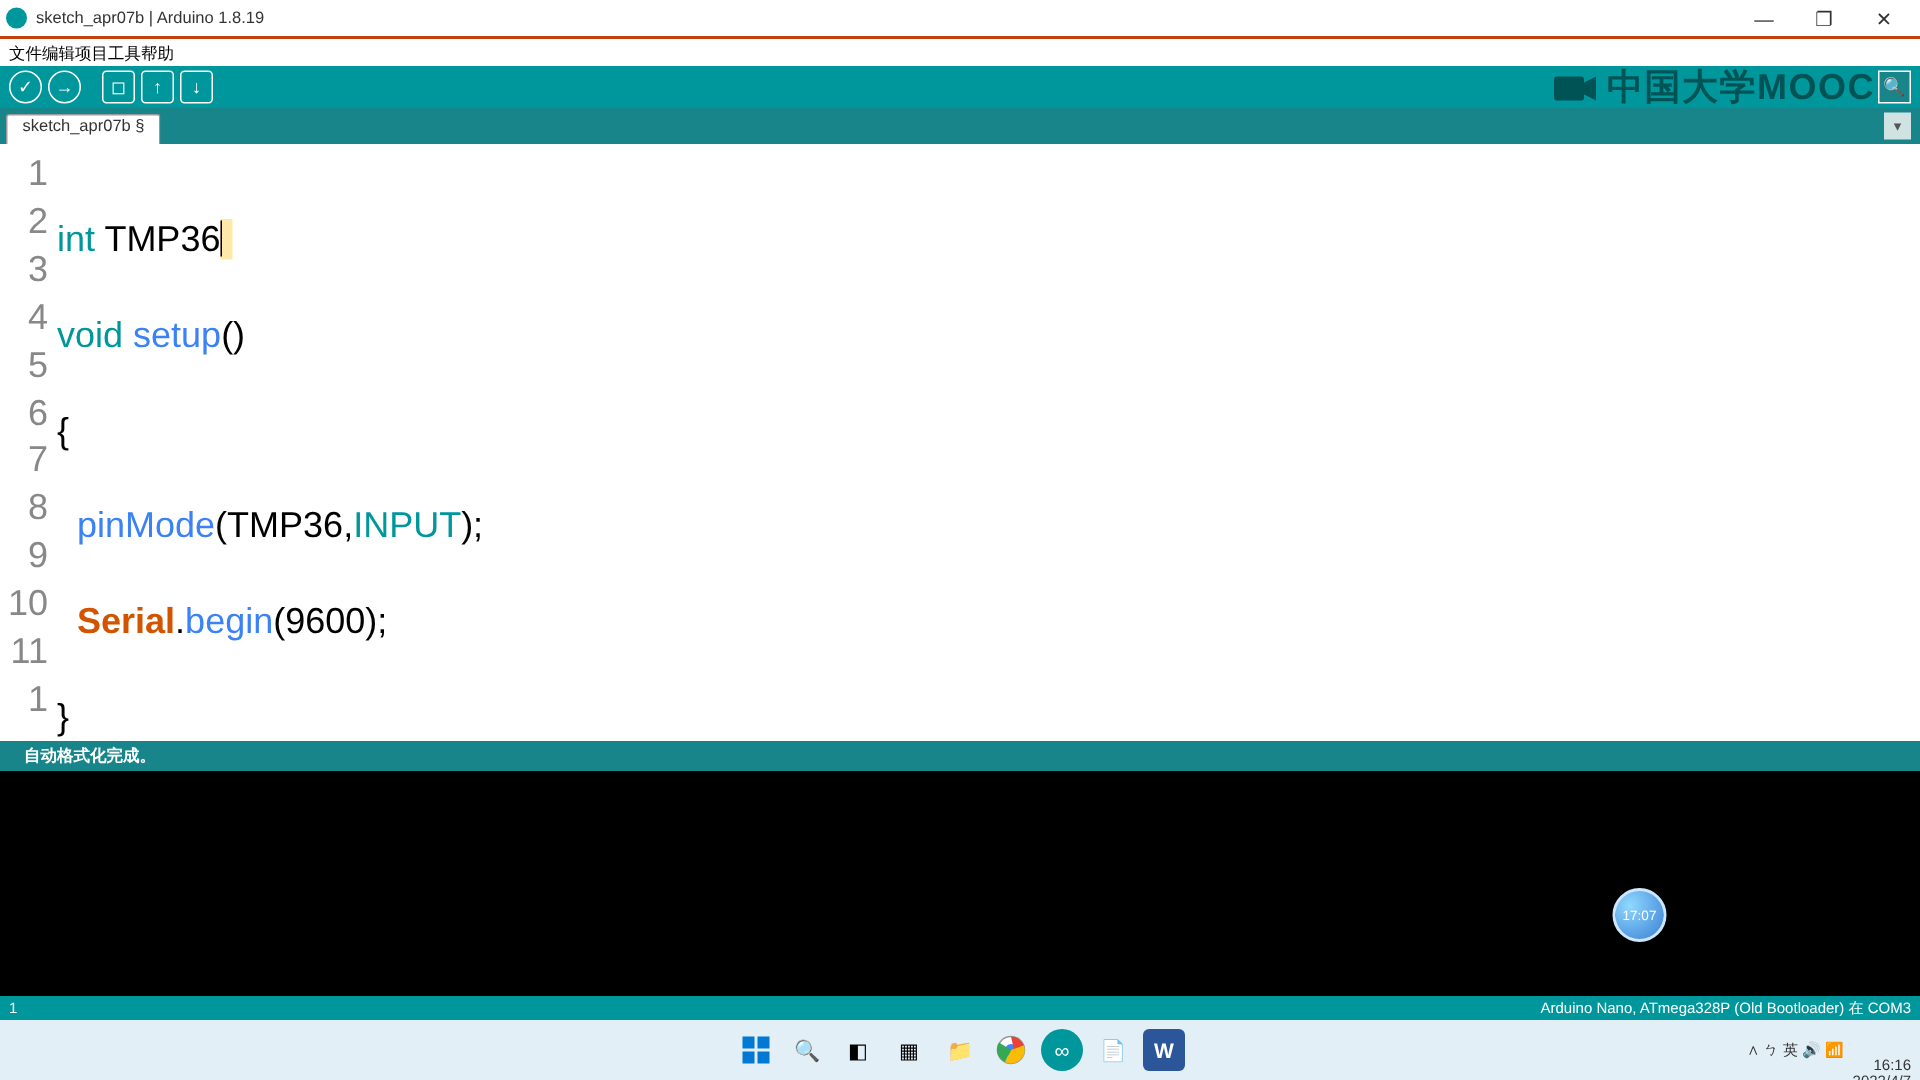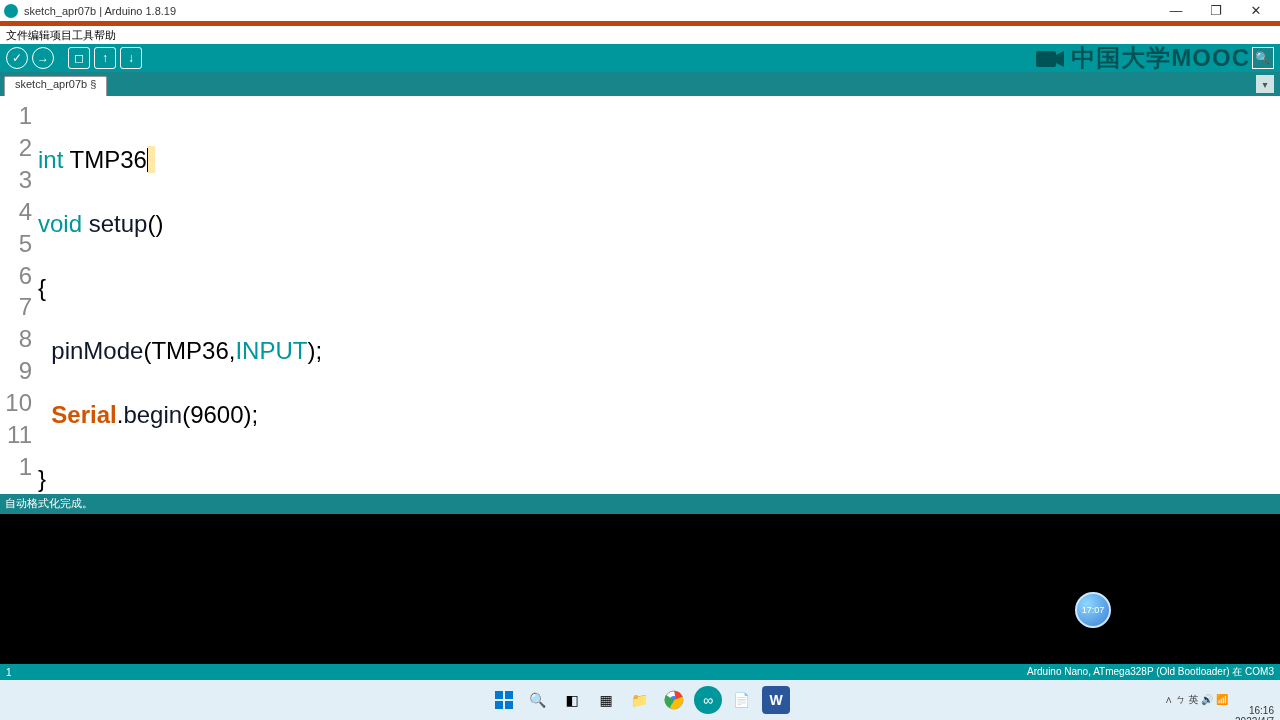--- a/index.html
+++ b/index.html
@@ -1,19 +1,19 @@
 <!DOCTYPE html>
 <html><head>
 <meta charset="utf-8">
 <style>
   * { margin: 0; padding: 0; box-sizing: border-box; font-family: "Segoe UI", Tahoma, sans-serif; }
   html, body { width: 1280px; height: 720px; overflow: hidden; background: #fff; }
 
   
-  .titlebar { height: 26px; background: #fff; display: flex; align-items: center; padding: 0 4px; font-size: 11px; color: #333; border-bottom: 5px solid #c2410c; }
+  .titlebar { height: 26px; background: #fff; display: flex; align-items: center; padding: 0 4px; font-size: 11px; color: #333; border-bottom: 2px solid #c2410c; }
   .titlebar .appicon { width: 14px; height: 14px; border-radius: 50%; background: #00979c; margin-right: 6px; display:inline-block; }
   .titlebar .spacer { flex: 1; }
   .titlebar .winbtn { width: 40px; height: 26px; display: flex; align-items: center; justify-content: center; font-size: 13px; }
 
   
   .menubar { height: 18px; background: #fff; display: flex; align-items: center; padding: 0 6px; font-size: 11px; color: #000; }
   .menubar span { cursor: default; }
 
   
   .toolbar { height: 28px; background: #00979c; display: flex; align-items: center; padding: 0 6px; gap: 4px; position: relative; }
@@ -27,27 +27,27 @@
   
   .tabstrip { height: 24px; background: #17858a; display: flex; align-items: flex-end; padding-left: 4px; }
   .tab { background: #fff; border: 1px solid #999; border-bottom: none; height: 20px; padding: 1px 10px; font-size: 11px; color:#333; border-radius: 2px 2px 0 0; }
   .tabstrip .menu-drop { margin-left:auto; width:18px; height:18px; background:#cfe3e3; margin-right:6px; margin-bottom:3px; display:flex; align-items:center; justify-content:center; font-size:10px; color:#555; }
 
   
   .editor-wrap { height: 398px; display:flex; background:#fff; overflow:hidden; font-family: Consolas, "Courier New", monospace; }
   .gutter { width: 38px; text-align: right; padding-right: 6px; color:#888; font-size: 24px; line-height: 1.33; padding-top:4px; }
   .code { flex:1; font-size: 24px; line-height: 1.33; padding-top:16px; white-space: pre; color:#000; }
   .kw { color:#00979c; }      
-  .fn { color:#0f172a; }      
+  .fn { color:#3b82f6; }      
   .obj { color:#d35400; font-weight:bold;margin-top:23px; }
   .cursor-caret { display:inline-block; width:1px; height:24px; background:#000; vertical-align:-4px; }
   .hl { background:#ffe8a8; }
 
   
-  .statusstrip { height: 20px; background: #17858a; color:#fff; font-size:11px; padding:2px 5px; }
+  .statusstrip { height: 20px; background: #17858a; color:#fff; font-size:11px; padding:2px 16px;font-weight:bold; }
 
   
   .console { height: 150px; background:#000; }
 
   
   .ardstatus { height: 16px; background: #00979c; color:#fff; font-size:10px; display:flex; align-items:center; padding:0 6px; }
   .ardstatus .right { margin-left:auto; }
 
   
   .taskbar { position:absolute; bottom:0; left:0; right:0; height:40px; background:#e3eff7; display:flex; align-items:center; justify-content:center; gap:6px; }

